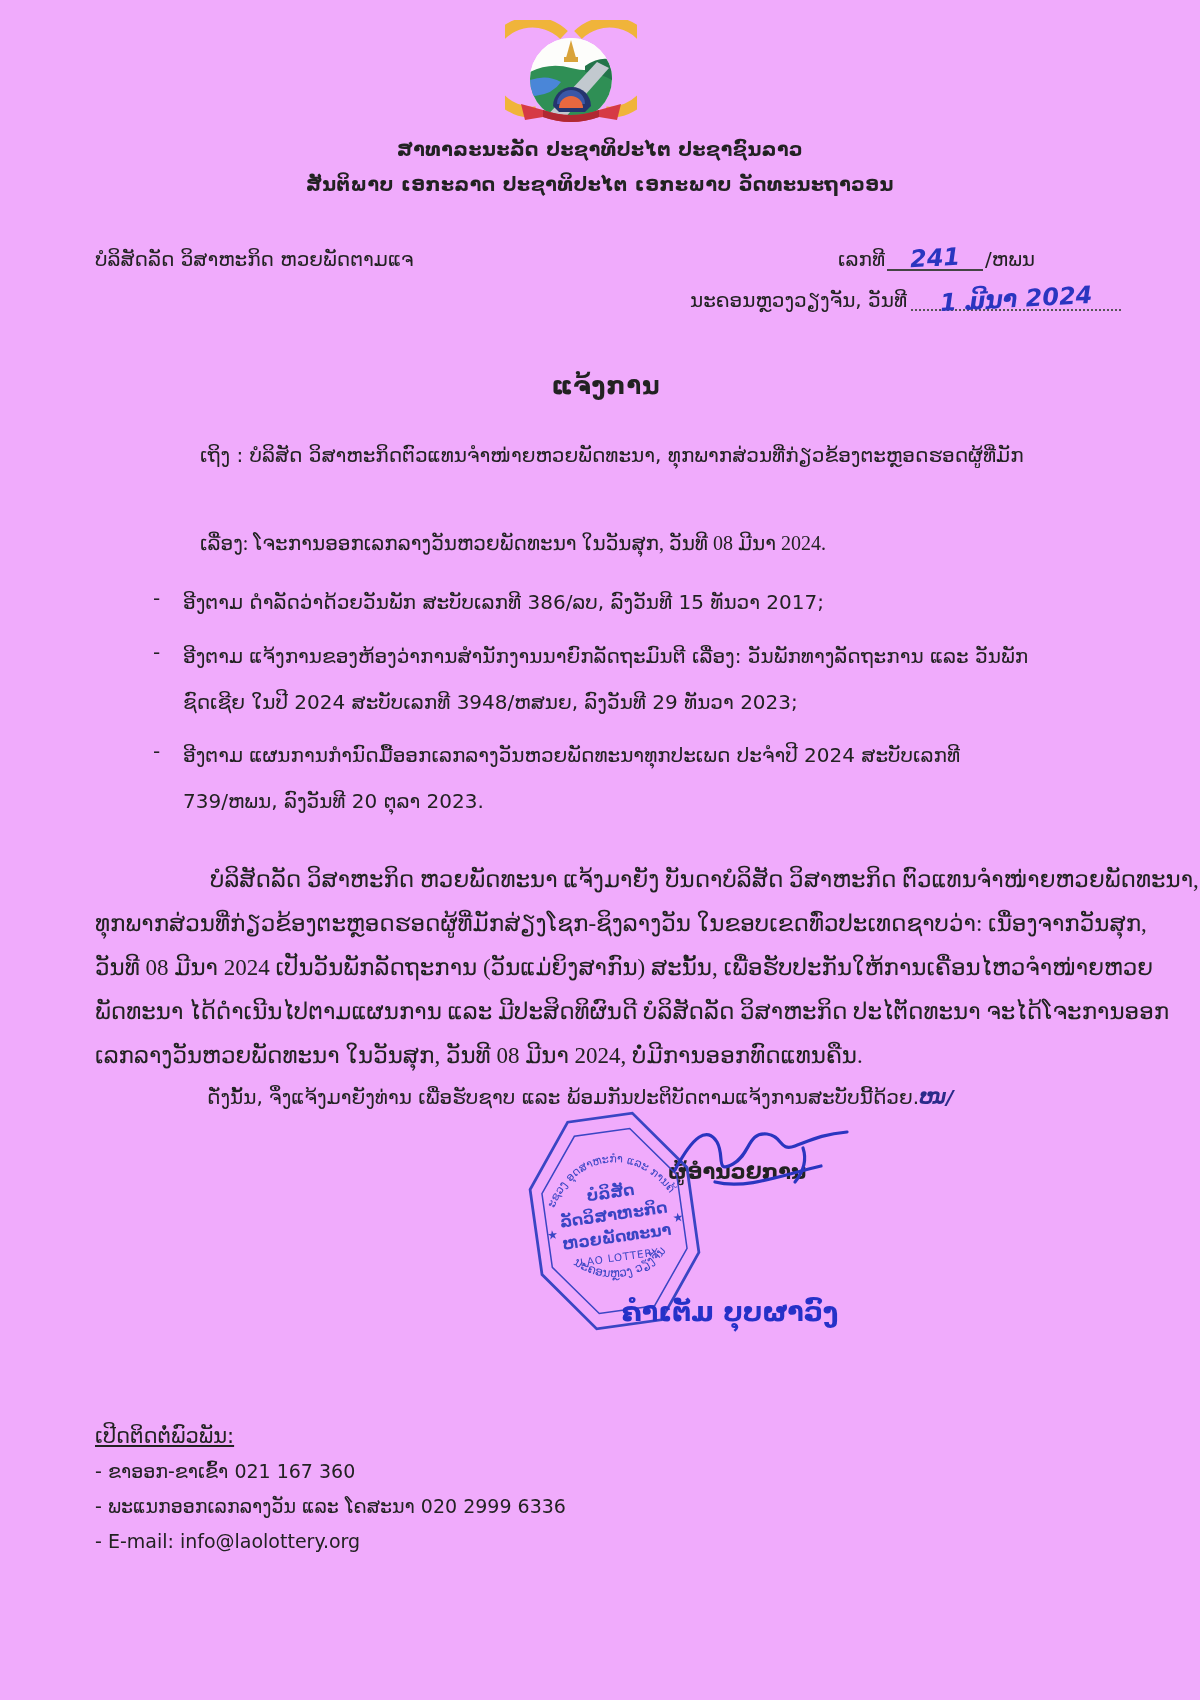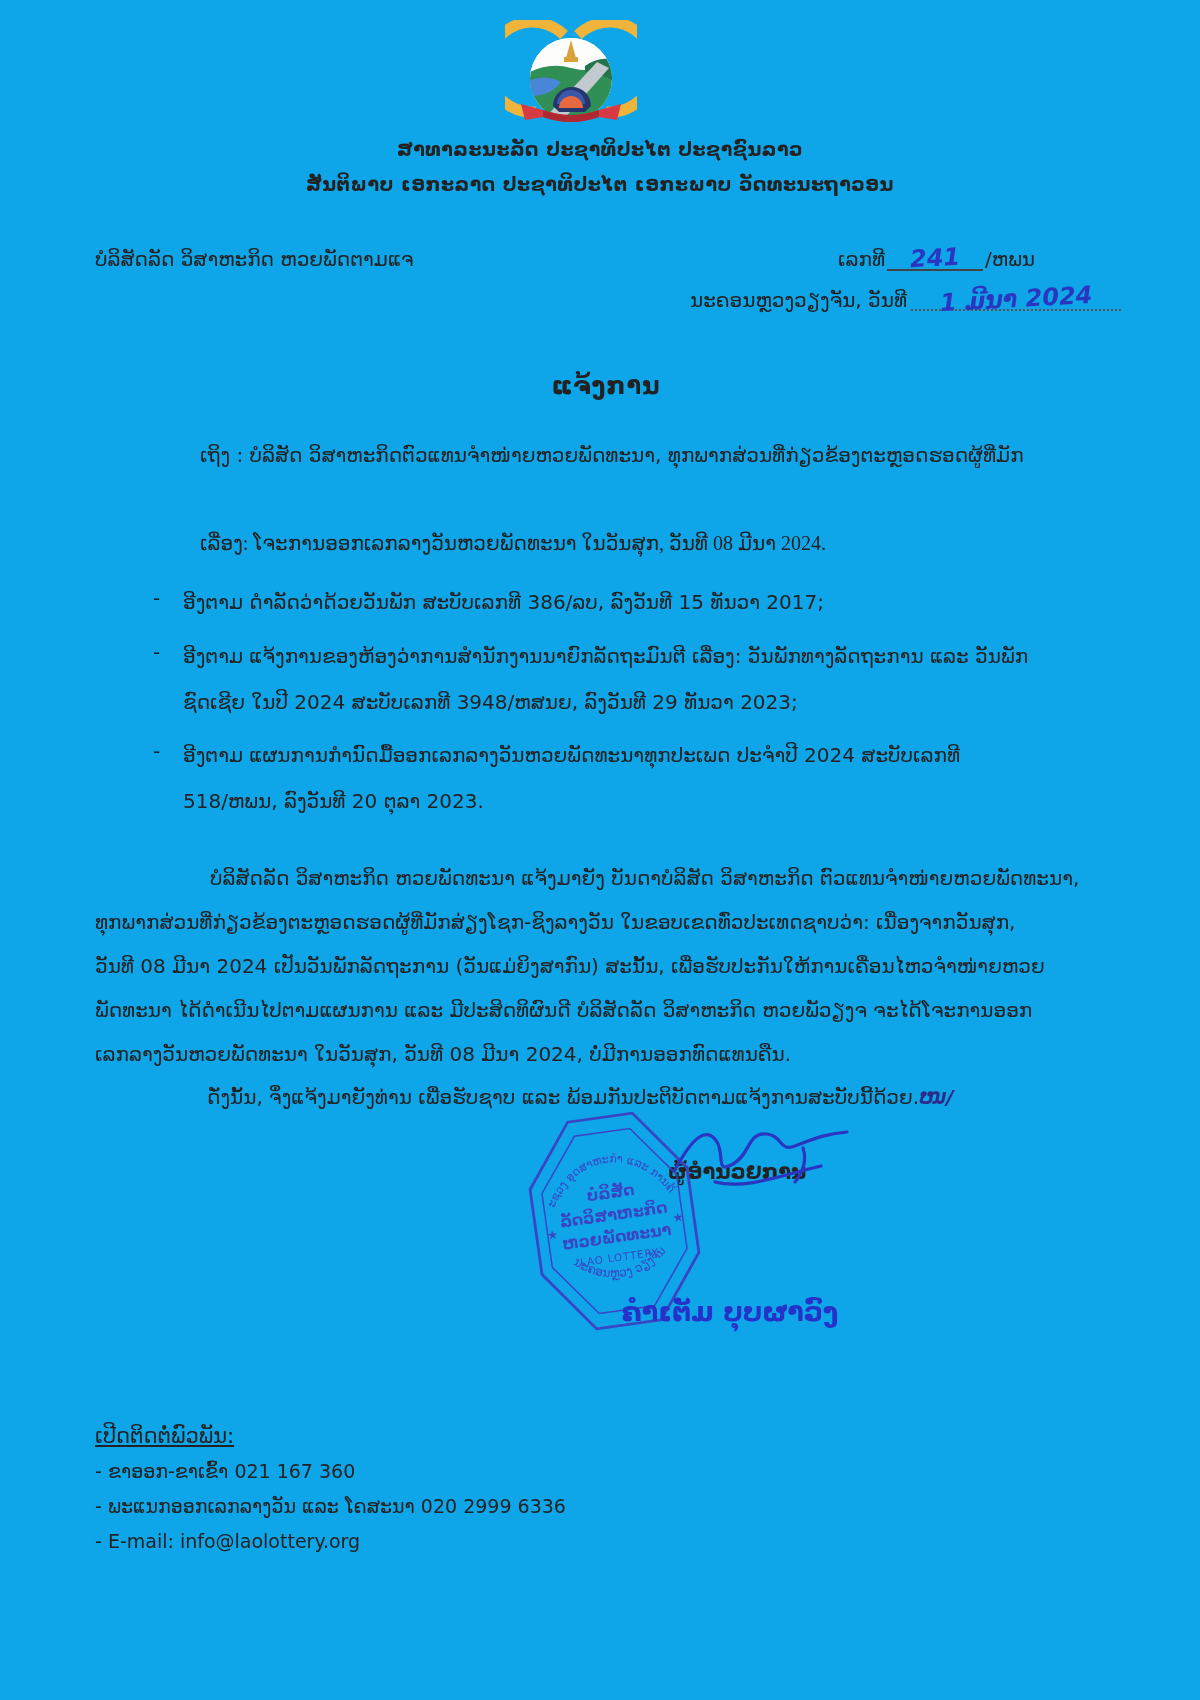--- a/index.html
+++ b/index.html
@@ -1,21 +1,21 @@
 <!DOCTYPE html>
 <html><head>
 <meta charset="utf-8">
 <style>
   * { margin: 0; padding: 0; box-sizing: border-box; }
   html,body { background:#e8e8e8; }
   .page {
     position: relative;
     width: 1200px; height: 1700px;
     margin: 0 auto;
-    background: #0ea5e9;
+    background: #f0abfc;
     font-family: "DejaVu Sans", "Liberation Sans", sans-serif;
     color: #222;
     overflow: hidden;
   }
   .abs { position: absolute; }
   .center { left:0; right:0; text-align:center; }
 
   
   .emblem { left: 505px; top: 20px; width: 132px; height: 118px; }
   .hdr1 { top: 138px; font-size: 19px; font-weight: bold; letter-spacing: .5px; }
@@ -50,21 +50,21 @@
   
   .ref-item { position:absolute; font-size: 20px; }
   .dash { position:absolute; left:-30px; top:0; }
   .b1 { left: 183px; top: 586px; }
   .b2 { left: 183px; top: 640px; }
   .b3 { left: 183px; top: 739px; }
   .ref-item .cont { margin-top: 14px; }
   .ref-item div { line-height: 32px; white-space: nowrap; }
 
   
-  .body-line { left: 95px; font-size: 20px; white-space: nowrap; }
+  .body-line { left: 95px; font-size: 23px; white-space: nowrap; font-family: Liberation Serif, serif; }
   .bl1 { left: 210px; top: 866px; }
   .bl2 { top: 910px; }
   .bl3 { top: 954px; }
   .bl4 { top: 998px; }
   .bl5 { top: 1042px; }
   .closing { left: 207px; top: 1085px; font-size: 20px; white-space: nowrap; }
   .closing-mark { color:#2b2b8a; font-weight:bold; font-style:italic; }
 
   
   .sig-title { left: 668px; top: 1160px; font-size: 21px; font-weight: 600; }
@@ -144,27 +144,27 @@
     <div>ອີງຕາມ ດຳລັດວ່າດ້ວຍວັນພັກ ສະບັບເລກທີ 386/ລບ, ລົງວັນທີ 15 ທັນວາ 2017;</div>
   </div>
   <div class="ref-item b2">
     <span class="dash">-</span>
     <div>ອີງຕາມ ແຈ້ງການຂອງຫ້ອງວ່າການສຳນັກງານນາຍົກລັດຖະມົນຕີ ເລື່ອງ: ວັນພັກທາງລັດຖະການ ແລະ ວັນພັກ</div>
     <div class="cont">ຊົດເຊີຍ ໃນປີ 2024 ສະບັບເລກທີ 3948/ຫສນຍ, ລົງວັນທີ 29 ທັນວາ 2023;</div>
   </div>
   <div class="ref-item b3">
     <span class="dash">-</span>
     <div>ອີງຕາມ ແຜນການກຳນົດມື້ອອກເລກລາງວັນຫວຍພັດທະນາທຸກປະເພດ ປະຈຳປີ 2024 ສະບັບເລກທີ</div>
-    <div class="cont">518/ຫພນ, ລົງວັນທີ 20 ຕຸລາ 2023.</div>
+    <div class="cont">739/ຫພນ, ລົງວັນທີ 20 ຕຸລາ 2023.</div>
   </div>
 
   <div class="abs body-line bl1">ບໍລິສັດລັດ ວິສາຫະກິດ ຫວຍພັດທະນາ ແຈ້ງມາຍັງ ບັນດາບໍລິສັດ ວິສາຫະກິດ ຕົວແທນຈຳໜ່າຍຫວຍພັດທະນາ,</div>
   <div class="abs body-line bl2">ທຸກພາກສ່ວນທີ່ກ່ຽວຂ້ອງຕະຫຼອດຮອດຜູ້ທີ່ມັກສ່ຽງໂຊກ-ຊິງລາງວັນ ໃນຂອບເຂດທົ່ວປະເທດຊາບວ່າ: ເນື່ອງຈາກວັນສຸກ,</div>
   <div class="abs body-line bl3">ວັນທີ 08 ມີນາ 2024 ເປັນວັນພັກລັດຖະການ (ວັນແມ່ຍິງສາກົນ) ສະນັ້ນ, ເພື່ອຮັບປະກັນໃຫ້ການເຄື່ອນໄຫວຈຳໜ່າຍຫວຍ</div>
-  <div class="abs body-line bl4">ພັດທະນາ ໄດ້ດຳເນີນໄປຕາມແຜນການ ແລະ ມີປະສິດທິຜົນດີ ບໍລິສັດລັດ ວິສາຫະກິດ ຫວຍພັວຽງຈ ຈະໄດ້ໂຈະການອອກ</div>
+  <div class="abs body-line bl4">ພັດທະນາ ໄດ້ດຳເນີນໄປຕາມແຜນການ ແລະ ມີປະສິດທິຜົນດີ ບໍລິສັດລັດ ວິສາຫະກິດ ປະໄຕັດທະນາ ຈະໄດ້ໂຈະການອອກ</div>
   <div class="abs body-line bl5">ເລກລາງວັນຫວຍພັດທະນາ ໃນວັນສຸກ, ວັນທີ 08 ມີນາ 2024, ບໍ່ມີການອອກທົດແທນຄືນ.</div>
   <div class="abs closing"><span>ດັ່ງນັ້ນ, ຈຶ່ງແຈ້ງມາຍັງທ່ານ ເພື່ອຮັບຊາບ ແລະ ພ້ອມກັນປະຕິບັດຕາມແຈ້ງການສະບັບນີ້ດ້ວຍ.</span><span class="closing-mark">ໜ/</span></div>
 
   <div class="abs sig-title">ຜູ້ອຳນວຍການ</div>
 
   <svg class="abs stamp" viewBox="0 0 220 270" aria-hidden="true">
     <g transform="rotate(-8 110 135)" stroke="#3a45c4" fill="none">
       <polygon points="195,181 145,247 75,247 25,181 25,89 75,23 145,23 195,89" stroke-width="3"></polygon>
       <polygon points="183,175 140,231 80,231 37,175 37,95 80,39 140,39 183,95" stroke-width="1.6"></polygon>
       <path id="arcTop" d="M 48,112 A 74,88 0 0 1 172,112" stroke="none"></path>

